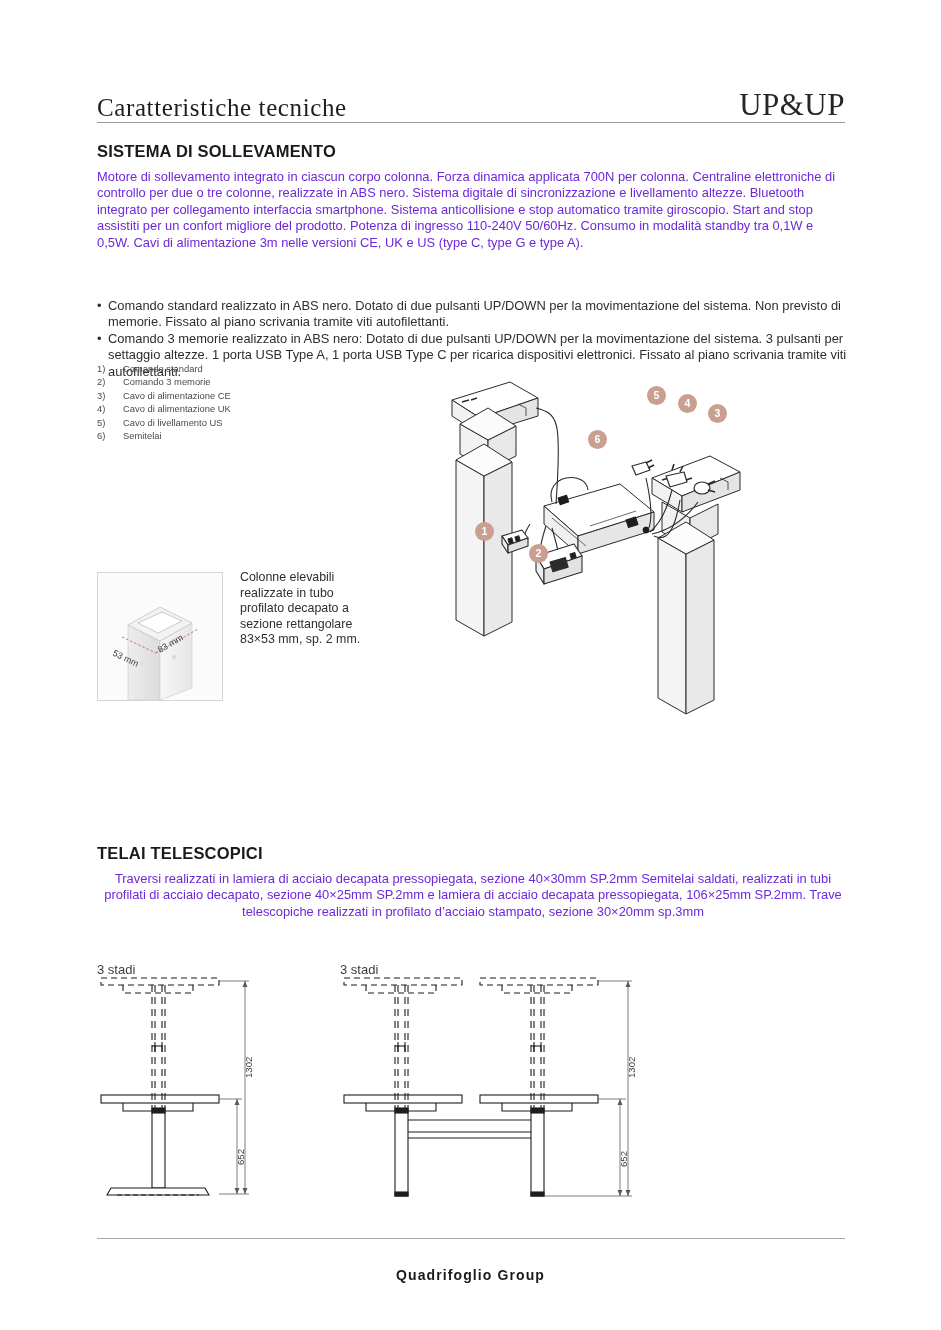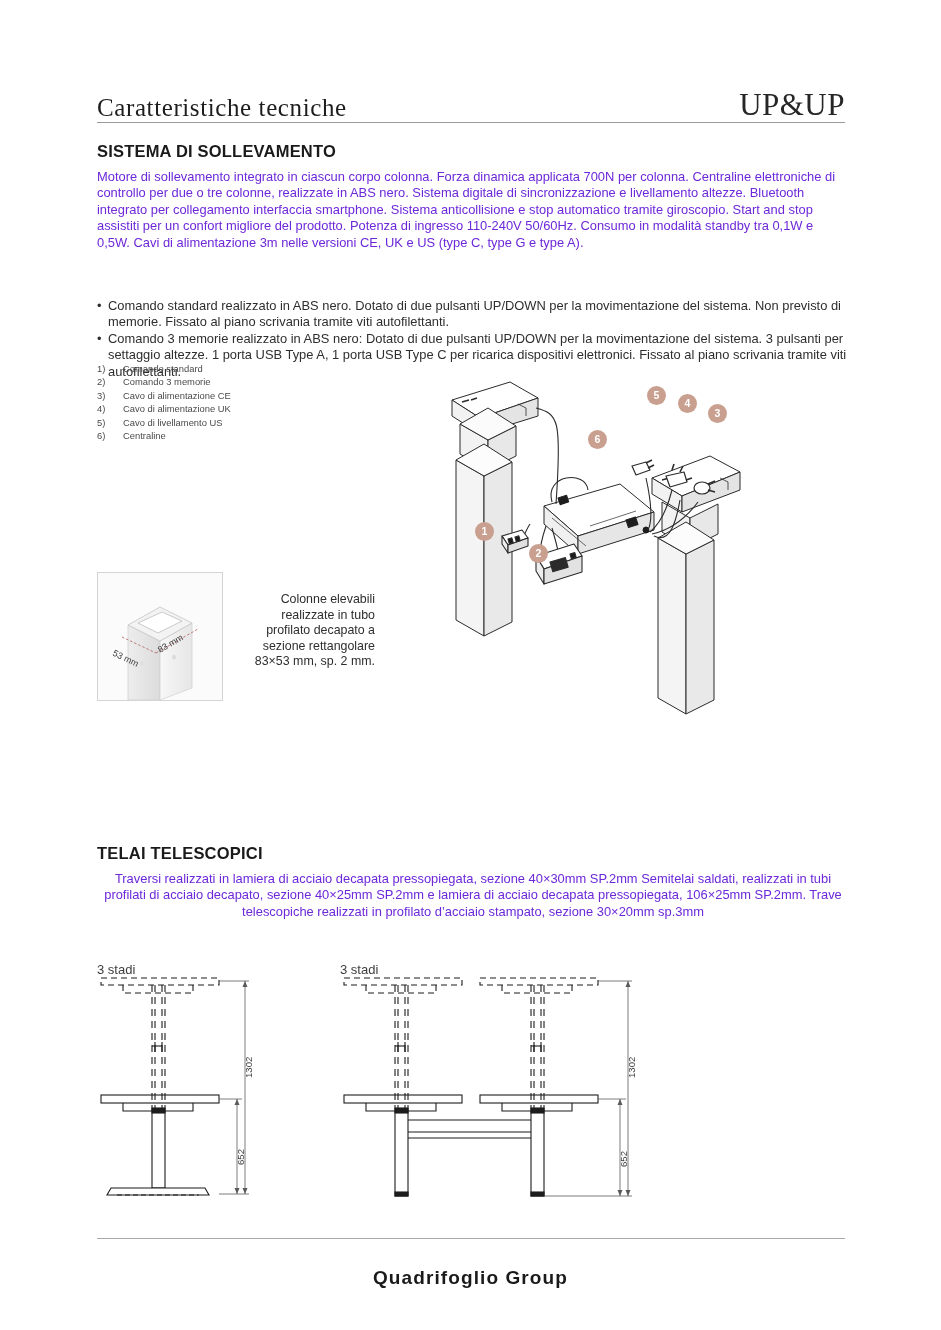--- a/index.html
+++ b/index.html
@@ -65,22 +65,22 @@
   .legend-row { display: flex; font-size: 9.4px; line-height: 13.4px; color: #4a4a4a; }
   .legend-num { width: 26px; text-align: left; }
   .legend-label { white-space: nowrap; text-align: right; }
 
   
   .column-photo {
     position: absolute; left: 97px; top: 572px; width: 126px; height: 129px;
     border: 1px solid #d5d5d5; background: #fbfbfb; overflow: hidden;
   }
   .column-caption {
-    position: absolute; left: 240px; top: 592px; width: 135px;
-    font-size: 12.4px; line-height: 15.6px; color: #2e2e2e; text-align: right;
+    position: absolute; left: 240px; top: 570px; width: 135px;
+    font-size: 12.4px; line-height: 15.6px; color: #2e2e2e;
   }
 
   
   .illustration { position: absolute; left: 440px; top: 378px; width: 310px; height: 345px; }
   .badge {
     position: absolute; width: 19px; height: 19px; border-radius: 50%;
     background: #c9a08f; color: #ffffff;
     font-size: 10.5px; font-weight: bold;
     display: flex; align-items: center; justify-content: center;
     line-height: 1;
@@ -100,21 +100,21 @@
     transform: rotate(-90deg); transform-origin: left top; white-space: nowrap;
   }
 
   
   .footer-rule {
     position: absolute; left: 97px; top: 1238px; width: 748px; height: 1px;
     background: #a9a9a9;
   }
   .footer-brand {
     position: absolute; left: 0; top: 1267px; width: 941px; text-align: center;
-    font-size: 19px; font-weight: bold; letter-spacing: 1.1px; color: #1a1a1a;
+    font-size: 14px; font-weight: bold; letter-spacing: 1.1px; color: #1a1a1a;
   }
 </style>
 </head>
 <body>
 
 <div class="page">
 
   <div class="header">
     <div class="header-title">Caratteristiche tecniche</div>
     <div class="header-logo">UP&amp;UP</div>
@@ -146,21 +146,21 @@
     <div class="legend-row">
       <span class="legend-num">4)</span>
       <span class="legend-label">Cavo di alimentazione UK</span>
     </div>
     <div class="legend-row">
       <span class="legend-num">5)</span>
       <span class="legend-label">Cavo di livellamento US</span>
     </div>
     <div class="legend-row">
       <span class="legend-num">6)</span>
-      <span class="legend-label">Centraline</span>
+      <span class="legend-label">Semitelai</span>
     </div>
   </div>
 
   <div class="illustration">
     <svg width="310" height="345" viewBox="0 0 310 345">
       <g fill="none" stroke="#2b2b2b" stroke-width="1" stroke-linejoin="round">
 
         <polygon points="12,22 70,4 98,20 40,40" fill="#ffffff"></polygon>
         <polygon points="12,22 40,40 40,56 12,38" fill="#f2f2f2"></polygon>
         <polygon points="40,40 98,20 98,38 40,56" fill="#e4e4e4"></polygon>

